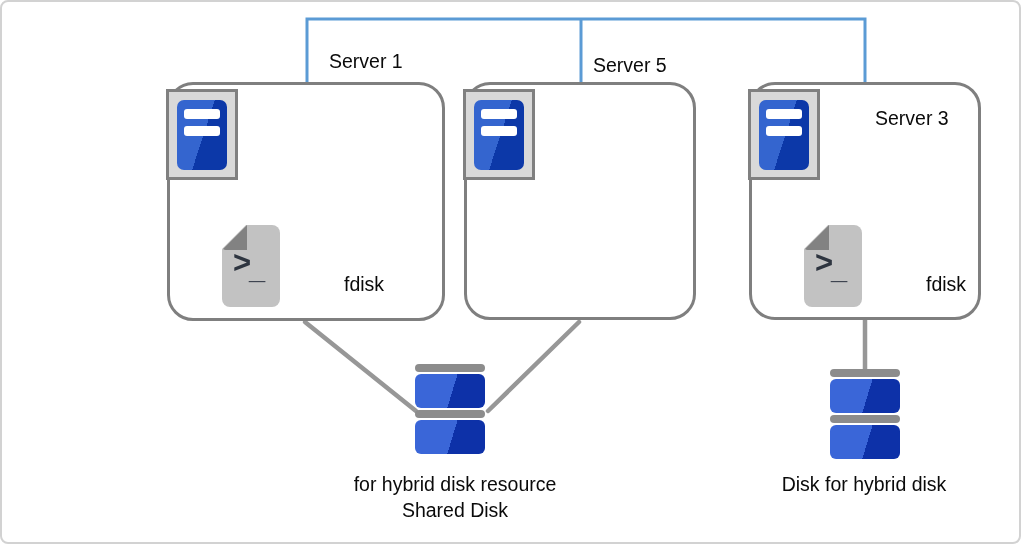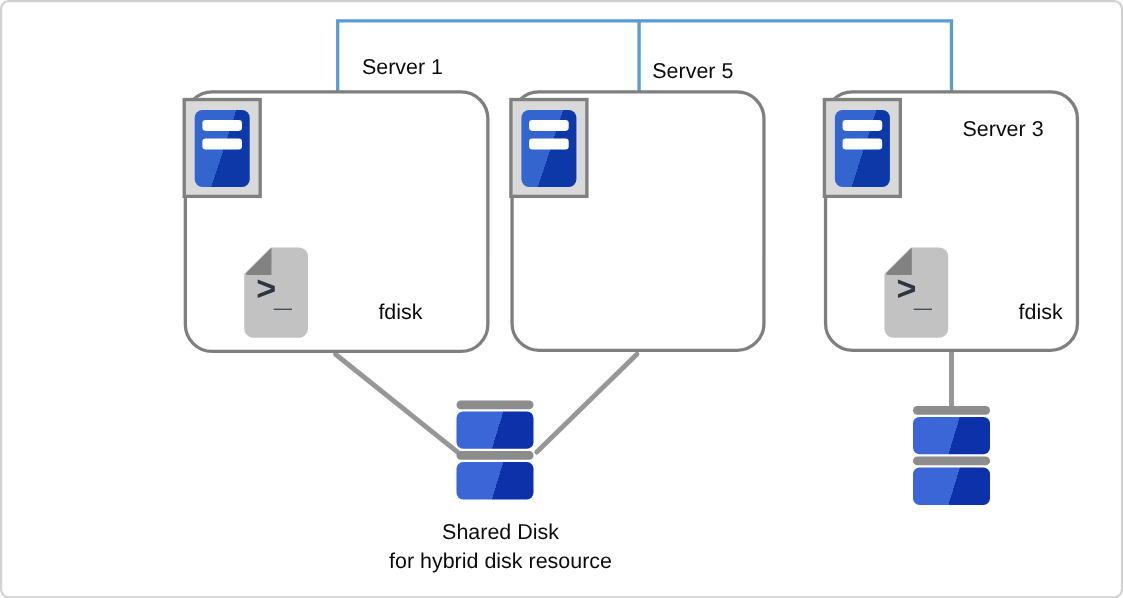--- a/index.html
+++ b/index.html
@@ -142,19 +142,20 @@
   </div>
 
   <div class="disk-stack disk-single">
     <div class="disk-cap"></div>
     <div class="disk-body"></div>
     <div class="disk-cap"></div>
     <div class="disk-body"></div>
   </div>
 
   <div class="disk-caption cap-shared">
+    <div>for hybrid disk resource</div>
     <div>Shared Disk</div>
-    <div>for hybrid disk resource</div>
   </div>
   <div class="disk-caption cap-single">
+    <div>Disk for hybrid disk</div>
   </div>
 
 </div>
 
 </body></html>

